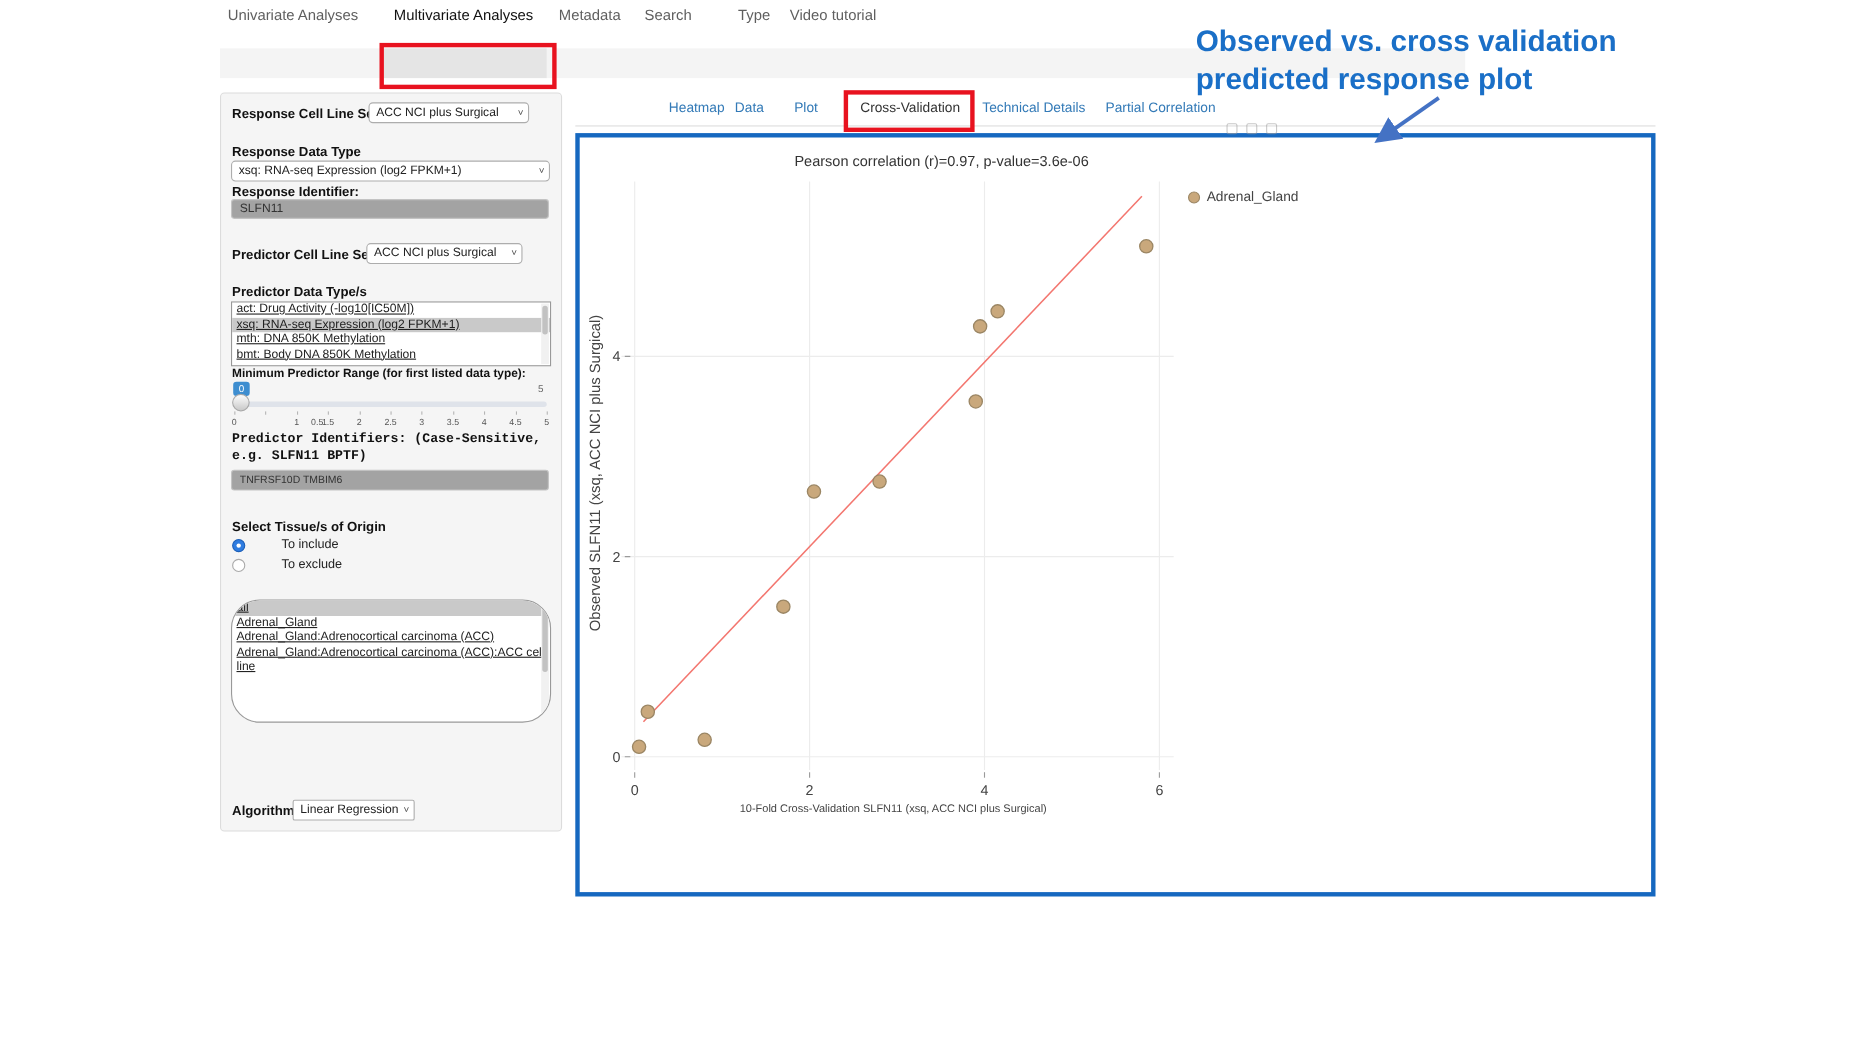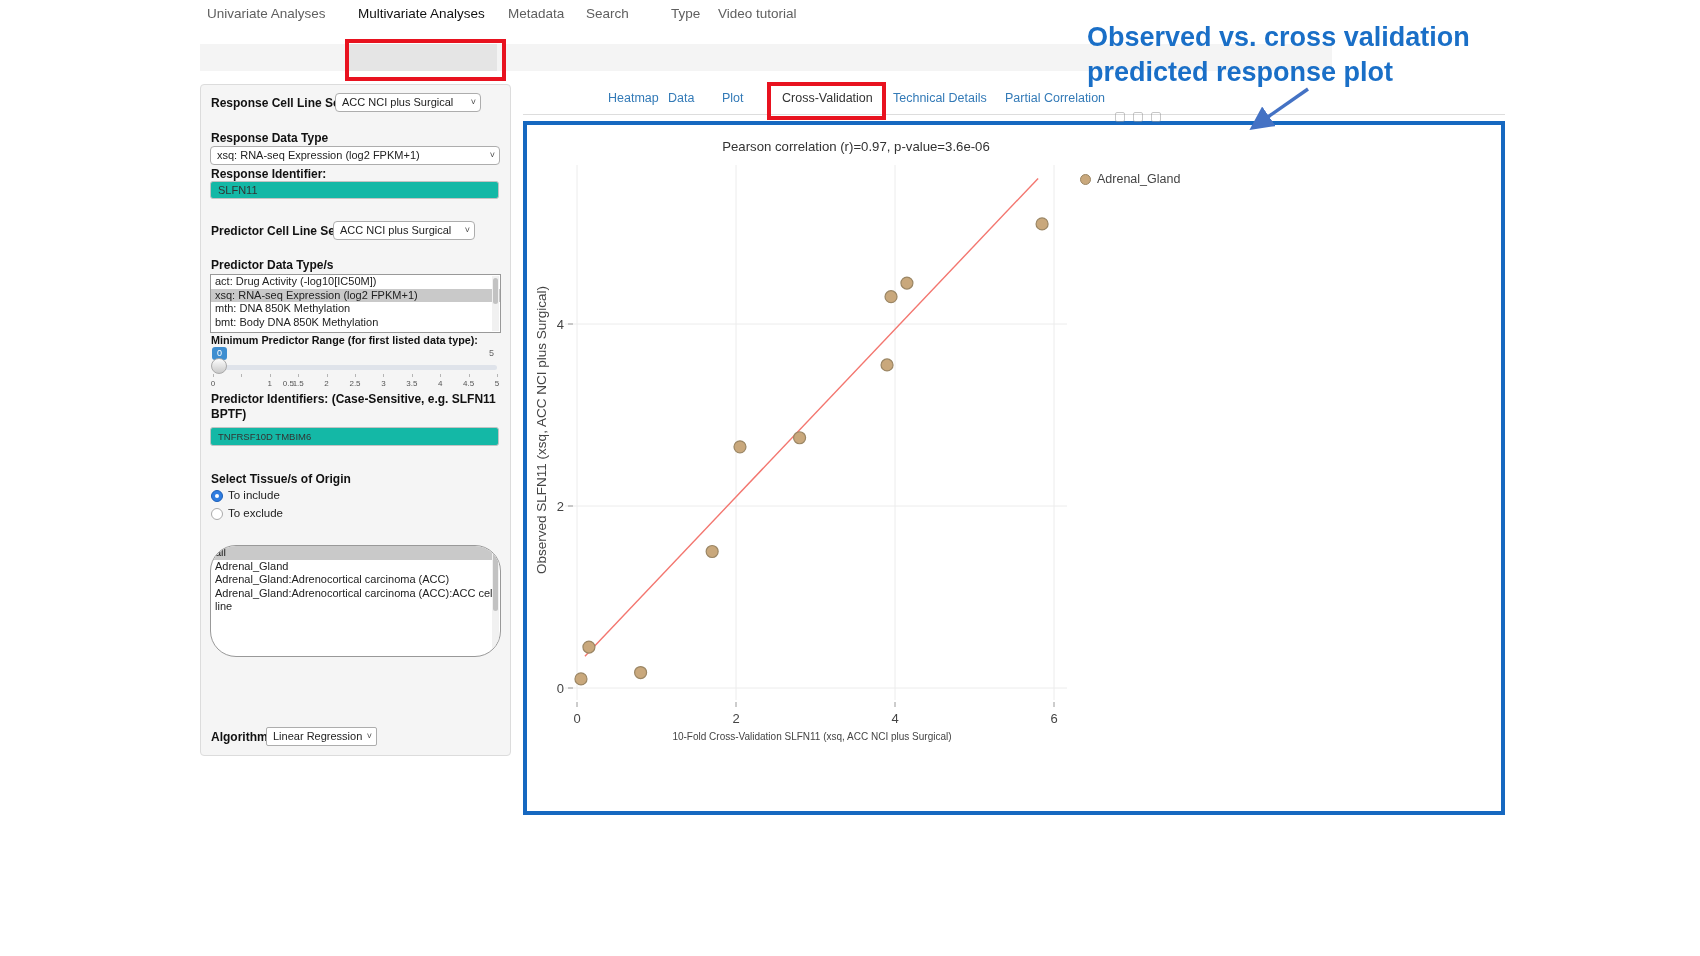--- a/index.html
+++ b/index.html
@@ -16,33 +16,33 @@
 
   
   #sidebar{position:absolute;left:200px;top:84px;width:311px;height:672px;background:#f5f5f5;
            border:1px solid #dcdcdc;border-radius:4px;box-sizing:border-box;}
   .lbl{position:absolute;font-weight:bold;font-size:12px;color:#111;white-space:nowrap;}
   .lbl.wrap{white-space:normal;}
   .sel{position:absolute;background:#fff;border:1px solid #adadad;border-radius:4px;font-size:11px;
        color:#222;height:17px;line-height:17px;padding:0 16px 0 6px;white-space:nowrap;
        overflow:hidden;box-sizing:content-box;cursor:pointer;}
   .chev{position:absolute;right:4px;top:0;font-size:9px;color:#444;line-height:17px;}
-  .inp{position:absolute;background:#14b8a6;border:1px solid #c3c3c3;border-radius:3px;font-size:11px;
+  .inp{position:absolute;background:#a3a3a3;border:1px solid #c3c3c3;border-radius:3px;font-size:11px;
        color:#333;padding:0 7px;box-sizing:border-box;font-family:"Liberation Sans",sans-serif;}
   .listbox{position:absolute;background:#fff;border:1px solid #999;font-size:11px;line-height:13.5px;
            color:#222;overflow:hidden;}
-  .opt{padding:0 4px;cursor:pointer;}
+  .opt{padding:0 4px;cursor:pointer;text-decoration:underline;}
   .opt.selected{background:#c9c9c9;}
   .scroll{position:absolute;right:1px;top:1px;bottom:1px;width:7px;background:#f1f1f1;}
   .thumb{position:absolute;left:1px;width:5px;background:#c2c2c2;border-radius:3px;cursor:pointer;}
   .radio{position:absolute;width:12px;height:12px;border-radius:50%;box-sizing:border-box;cursor:pointer;}
   .radio.on{background:#2f7de1;border:1px solid #1c5fb8;}
   .radio.on::after{content:"";position:absolute;left:3px;top:3px;width:4px;height:4px;border-radius:50%;background:#fff;}
   .radio.off{background:#fff;border:1px solid #aaa;}
-  .radio-label{position:absolute;font-size:11.5px;color:#222;}
+  .radio-label{position:absolute;font-size:11.5px;color:#222;margin-left:28px;}
 
   
   #slider-bubble{position:absolute;left:212px;top:347px;min-width:11px;height:13px;background:#3e8ed0;
                  border-radius:3px;color:#fff;font-size:9px;line-height:13px;text-align:center;padding:0 2px;}
   #slider-track{position:absolute;left:213px;top:365px;width:284px;height:5px;background:#dfe3ea;border-radius:3px;cursor:pointer;}
   #slider-handle{position:absolute;left:211px;top:358px;width:16px;height:16px;border-radius:50%;
                  background:linear-gradient(#fdfdfd,#c9c9c9);border:1px solid #a9a9a9;box-sizing:border-box;cursor:grab;}
   #slider-max{position:absolute;left:489px;top:348px;font-size:9px;color:#666;}
   #slider-ticks{position:absolute;left:213px;top:374px;width:284px;height:16px;}
   .smark{position:absolute;top:0;width:1px;height:3px;background:#b5b5b5;}
@@ -149,21 +149,21 @@
       <span class="smark" style="left: 70%;"></span>
       <span class="slab" style="left: 70%;">3.5</span>
       <span class="smark" style="left: 80%;"></span>
       <span class="slab" style="left: 80%;">4</span>
       <span class="smark" style="left: 90%;"></span>
       <span class="slab" style="left: 90%;">4.5</span>
       <span class="smark" style="left: 100%;"></span>
       <span class="slab" style="left: 100%;">5</span>
     </div>
 
-  <span class="lbl wrap" style="left:211px;top:392px;width:293px;line-height:15px;">Predictor Identifiers: (Case-Sensitive, e.g. SLFN11 BPTF)</span>
+  <span class="lbl wrap" style="left:211px;top:392px;width:293px;line-height:15px;font-family:Liberation Mono, monospace;">Predictor Identifiers: (Case-Sensitive, e.g. SLFN11 BPTF)</span>
   <input class="inp" style="left: 210px; top: 427px; width: 289px; height: 19px; font-size: 9.5px;" value="TNFRSF10D TMBIM6">
 
   <span class="lbl" style="left:211px;top:472px;">Select Tissue/s of Origin</span>
   <div class="radio on" style="left:211px;top:490px;"></div>
   <span class="radio-label" style="left:228px;top:489px;">To include</span>
   <div class="radio off" style="left:211px;top:508px;"></div>
   <span class="radio-label" style="left:228px;top:507px;">To exclude</span>
 
   <div class="listbox" style="left:210px;top:545px;width:289px;height:110px;border-radius:26px;">
     <div class="opt selected">all</div>

